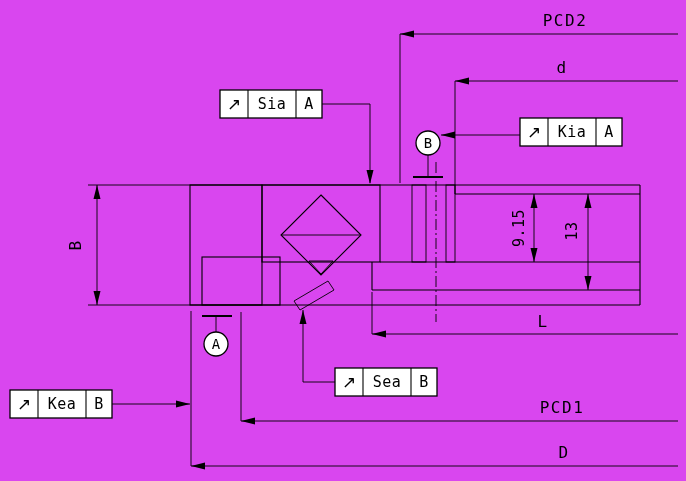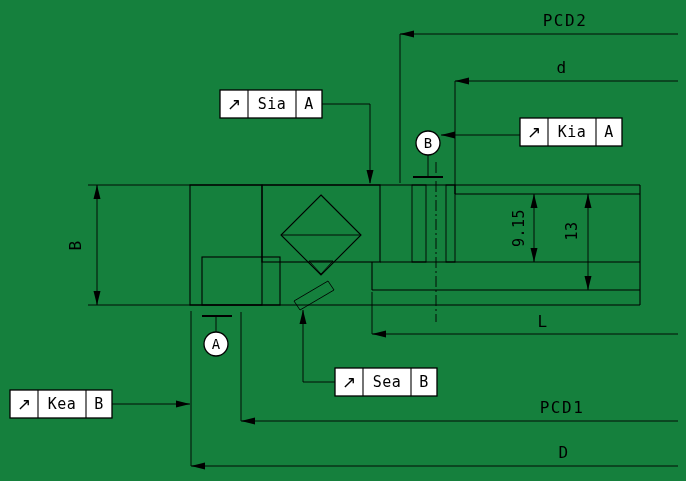--- a/index.html
+++ b/index.html
@@ -1,17 +1,17 @@
 <!DOCTYPE html>
 <html><head>
 <meta charset="utf-8">
 <style>
   html,body{margin:0;padding:0;background:#ffffff;}
   body{width:686px;height:481px;overflow:hidden;}
-  .canvas{position:relative;width:686px;height:481px;background:#15803d;}
+  .canvas{position:relative;width:686px;height:481px;background:#d946ef;}
   svg{display:block;}
   .ln{stroke:#000;stroke-width:1.1;fill:none;}
   .thin{stroke:#000;stroke-width:0.9;fill:none;}
   .cl{stroke:#000;stroke-width:0.9;fill:none;stroke-dasharray:11 3 2 3;}
   .frame{fill:#ffffff;stroke:#000;stroke-width:1.3;}
   .arrow{fill:#000;stroke:none;}
   .tick{stroke:#000;stroke-width:2;}
   .txt{font-family:"DejaVu Sans Mono", monospace;font-size:16px;letter-spacing:1.5px;fill:#000;}
   .txt-f{font-family:"DejaVu Sans Mono", monospace;font-size:15px;letter-spacing:0.5px;fill:#000;}
   .txt-d{font-family:"DejaVu Sans Mono", monospace;font-size:14px;fill:#000;}

